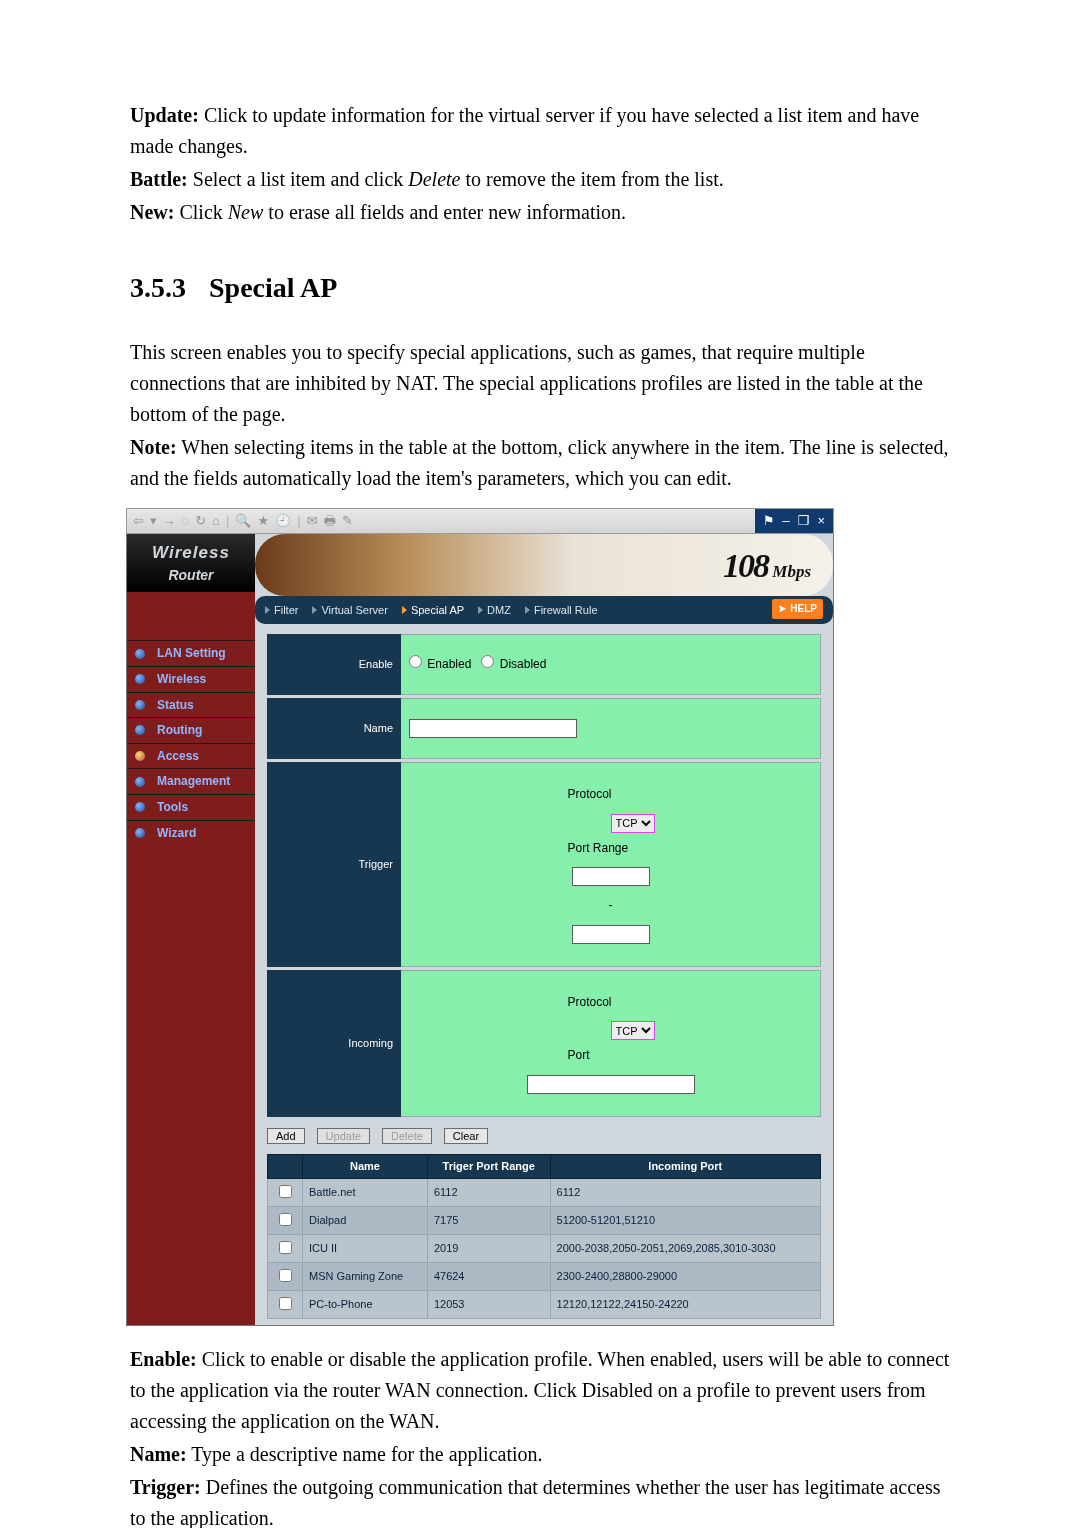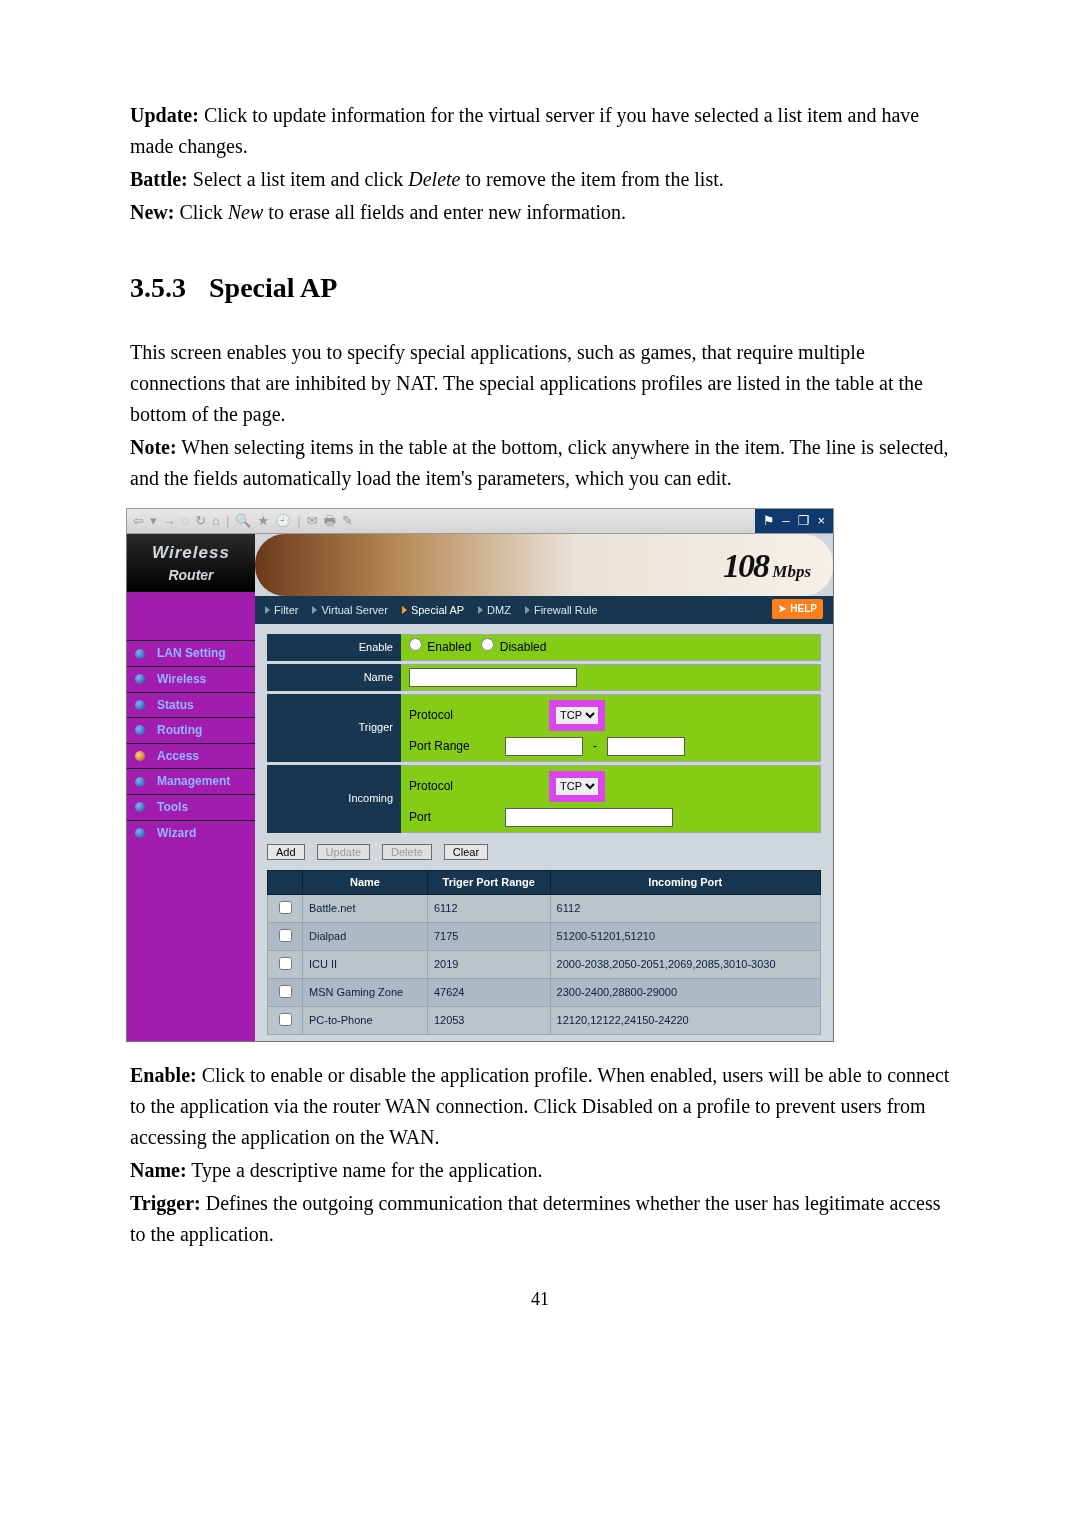--- a/index.html
+++ b/index.html
@@ -16,21 +16,21 @@
   
   .shot{width:708px;margin:14px 0 18px -4px;font-family:Arial,Helvetica,sans-serif;}
   .ie-toolbar{height:24px;background:linear-gradient(#e8e8e8,#d4d4d4);
     border:1px solid #9a9a9a;display:flex;align-items:center;padding:0 6px;gap:6px;
     font-size:13px;color:#666;position:relative;}
   .ie-toolbar .glyph{opacity:.6;}
   .ie-right{position:absolute;right:0;top:0;height:24px;background:#103a6e;color:#fff;
     display:flex;align-items:center;gap:8px;padding:0 8px;font-size:13px;}
 
   .shot-body{display:flex;border:1px solid #777;border-top:none;background:#000;}
-  .side{width:128px;background:#a21caf;color:#ddd;font-size:12px;}
+  .side{width:128px;background:#7f1d1d;color:#ddd;font-size:12px;}
   .side-logo{height:58px;display:flex;flex-direction:column;align-items:center;
     justify-content:center;color:#cfd6dc;font-style:italic;font-weight:bold;
     background:linear-gradient(#2a2a2a,#000);}
   .side-logo .l1{font-size:17px;letter-spacing:1px;}
   .side-logo .l2{font-size:14px;margin-top:-2px;}
   .side-spacer{height:48px;}
   .side a.mitem{display:flex;align-items:center;gap:12px;padding:3px 6px 3px 8px;
     text-decoration:none;color:#8fb7ff;font-weight:bold;font-size:12px;
     border-top:1px solid #1a1a1a;}
   .side a.mitem .bullet{width:10px;height:10px;border-radius:50%;
@@ -39,39 +39,39 @@
   .side a.mitem.access .bullet{background:radial-gradient(circle at 35% 35%,#ffd27f,#a85a1d);}
 
   .main{flex:1;background:#cfd6dc;color:#000;}
   .banner{height:58px;background:linear-gradient(90deg,#6b3b1a 0%,#b78a55 25%,#e9e2d6 55%,#f5f1ea 100%);
     position:relative;display:flex;align-items:flex-end;justify-content:flex-end;padding:0 22px 4px 0;border-radius:30px;}
   .banner .mbps{font-family:"Times New Roman",serif;font-style:italic;font-weight:bold;
     color:#111;font-size:17px;}
   .banner .mbps .big{font-size:34px;letter-spacing:-2px;}
 
   .subnav{background:#17364f;color:#d8e6ee;display:flex;align-items:center;
-    font-size:11px;padding:4px 10px;gap:14px;height:20px;position:relative;}
+    font-size:11px;padding:4px 10px;gap:14px;height:20px;position:relative;border-radius:10px;}
   .subnav .ni{display:flex;align-items:center;gap:4px;}
   .subnav .ni.active{color:#fff;}
   .subnav .tri{width:0;height:0;border-top:4px solid transparent;border-bottom:4px solid transparent;
     border-left:5px solid #ff9d2e;display:inline-block;}
   .subnav .tri.grey{border-left-color:#89a;}
   .subnav .help{position:absolute;right:10px;top:3px;background:#ff7f1a;color:#fff;
     font-weight:bold;font-size:10px;padding:2px 6px;border-radius:2px;display:flex;gap:4px;align-items:center;}
 
   .form-area{padding:10px 12px 6px 12px;font-size:12px;}
   .frow{display:flex;align-items:stretch;margin-bottom:3px;}
   .flabel{width:118px;background:#17364f;color:#fff;display:flex;align-items:center;
     justify-content:flex-end;padding:0 8px;font-size:11px;}
-  .fbody{flex:1;background:#84cc16;border:1px solid #9aa7af;border-left:none;
-    padding:3px 8px;display:flex;align-items:center;gap:10px;}
-  .subrow{display:flex;align-items:center;gap:10px;padding:2px 0;}
+  .fbody{flex:1;background:#86efac;border:1px solid #9aa7af;border-left:none;
+    padding:20px 8px;display:flex;align-items:center;gap:10px;}
+  .subrow{display:flex;align-items:center;gap:10px;padding:2px 0;flex-direction:column;}
   .subrow .sublab{width:86px;}
   input[type=text].f{border:1px solid #5b5b5b;background:#fff;height:17px;font-size:11px;padding:0 3px;}
-  select.f{border:7px solid #d946ef;background:#eee;font-size:11px;height:31px;margin-left:44px;}
+  select.f{border:1px solid #d946ef;background:#eee;font-size:11px;height:19px;margin-left:44px;}
   input[type=radio].f{margin:0 2px 0 0;}
 
   .btnrow{display:flex;gap:12px;padding:8px 0 10px 0;}
   .btnrow button{font-size:11px;padding:1px 8px;border:1px solid #6b6b6b;
     background:#e6e6e6;}
   .btnrow button:disabled{color:#9a9a9a;background:#e0e0e0;}
 
   table.list{width:100%;border-collapse:collapse;font-size:11px;}
   table.list th{background:#17364f;color:#fff;font-weight:bold;padding:3px 6px;
     border:1px solid #0d2436;text-align:center;}

